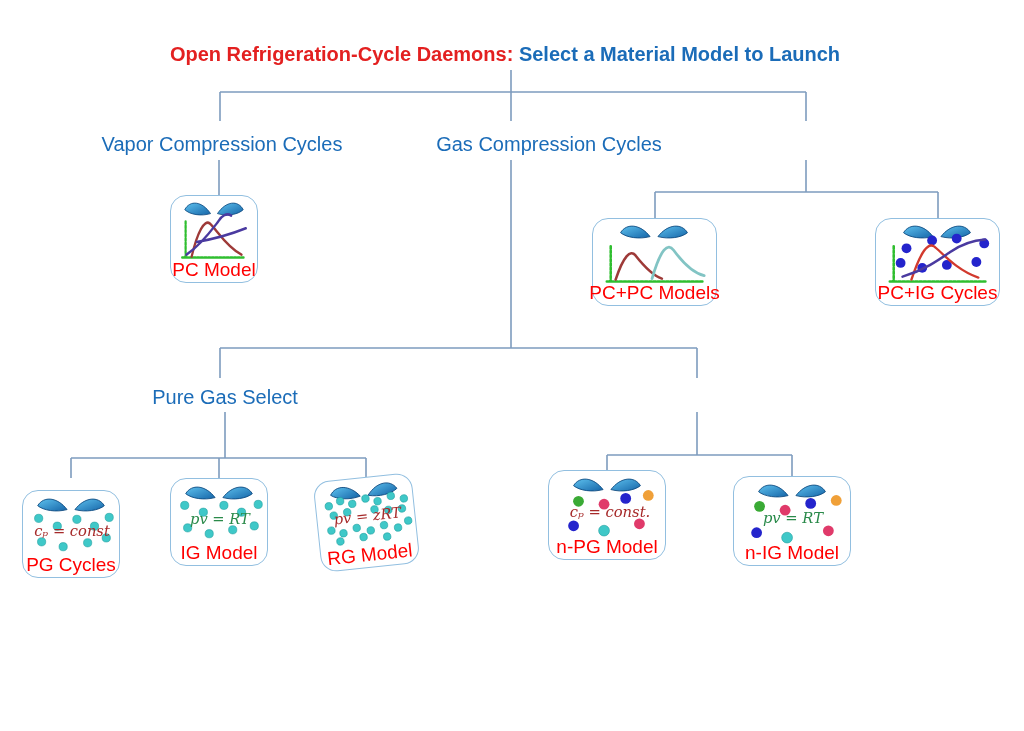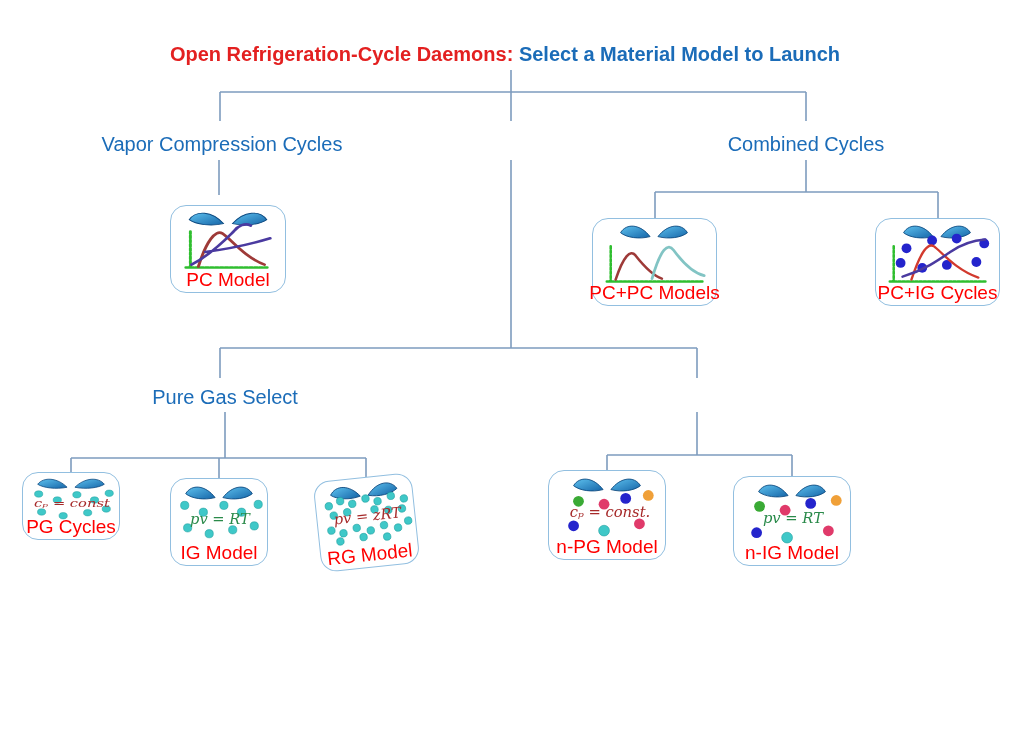--- a/index.html
+++ b/index.html
@@ -55,24 +55,24 @@
              M219,142 V177 M511,142 V330 M806,142 V174
              M655,174 H938 M655,174 V200 M938,174 V200
              M220,330 H697 M220,330 V360 M697,330 V360
              M225,394 V440 M71,440 H366 M71,440 V460 M219,440 V460 M366,440 V459
              M697,394 V437 M607,437 H792 M607,437 V458 M792,437 V458"></path>
   </svg>
 
   <h1 class="title"><span class="t-red">Open Refrigeration-Cycle Daemons:</span><span class="t-blue"> Select a Material Model to Launch</span></h1>
 
   <div class="branch" style="left:222px;top:115px">Vapor Compression Cycles</div>
-  <div class="branch" style="left:806px;top:115px">Combined Cycles</div>
+  <div class="branch" style="left:549px;top:115px">Gas Compression Cycles</div>
   <div class="branch" style="left:225px;top:368px">Pure Gas Select</div>
 
-  <div class="card" style="left:170px;top:187px;width:116px;height:88px">
+  <div class="card" style="left:170px;top:177px;width:88px;height:88px">
     <svg viewBox="0 0 100 88" preserveAspectRatio="none">
       <g>
         <path class="eye" d="M16,14 C22,4 36,5 46,18 C35,21 22,19 16,14 Z"></path>
         <path class="eye" d="M84,14 C78,4 64,5 54,18 C65,21 78,19 84,14 Z"></path>
       </g>
       <path class="axis" d="M17,26 L17,63 M13,63 L86,63"></path>
       <path class="maroon" d="M24,62 C31,36 39,24 45,28 C52,33 64,52 82,60"></path>
       <path class="purple" d="M18,60 C35,50 48,34 55,26 C59,20 65,17 70,20 M30,47 C50,44 70,39 87,33"></path>
     </svg>
     <div class="card-label">PC Model</div>
@@ -107,21 +107,21 @@
           <circle class="d-blue" cx="47" cy="50" r="5"></circle>
         <circle class="d-blue" cx="72" cy="47" r="5"></circle>
           <circle class="d-blue" cx="102" cy="44" r="5"></circle>
       </g>
       <path class="redc" d="M36,62 C46,32 53,24 59,28 C67,34 81,52 104,60"></path>
       <path class="purple" d="M27,59 C50,52 65,41 75,34 C85,27 96,22 111,21"></path>
     </svg>
     <div class="card-label">PC+IG Cycles</div>
   </div>
 
-  <div class="card" style="left:22px;top:454px;width:98px;height:68px">
+  <div class="card" style="left:22px;top:472px;width:98px;height:88px">
     <svg viewBox="0 0 98 88" preserveAspectRatio="none">
       <g transform="translate(-1,1)">
         <path class="eye" d="M16,14 C22,4 36,5 46,18 C35,21 22,19 16,14 Z"></path>
         <path class="eye" d="M84,14 C78,4 64,5 54,18 C65,21 78,19 84,14 Z"></path>
       </g>
       <g>
         <circle class="d-cyan" cx="16" cy="28" r="4.2"></circle>
           <circle class="d-cyan" cx="35" cy="36" r="4.2"></circle>
         <circle class="d-cyan" cx="55" cy="29" r="4.2"></circle>
           <circle class="d-cyan" cx="73" cy="36" r="4.2"></circle>

